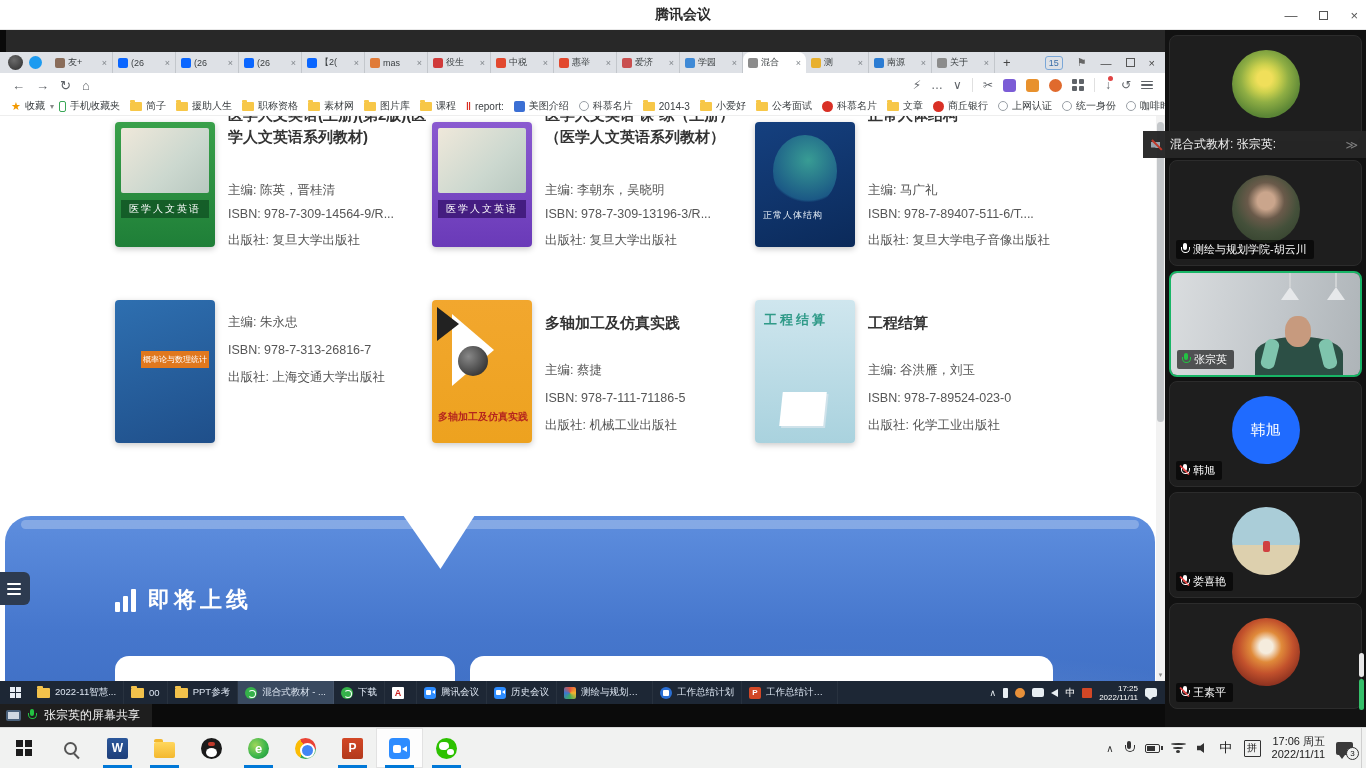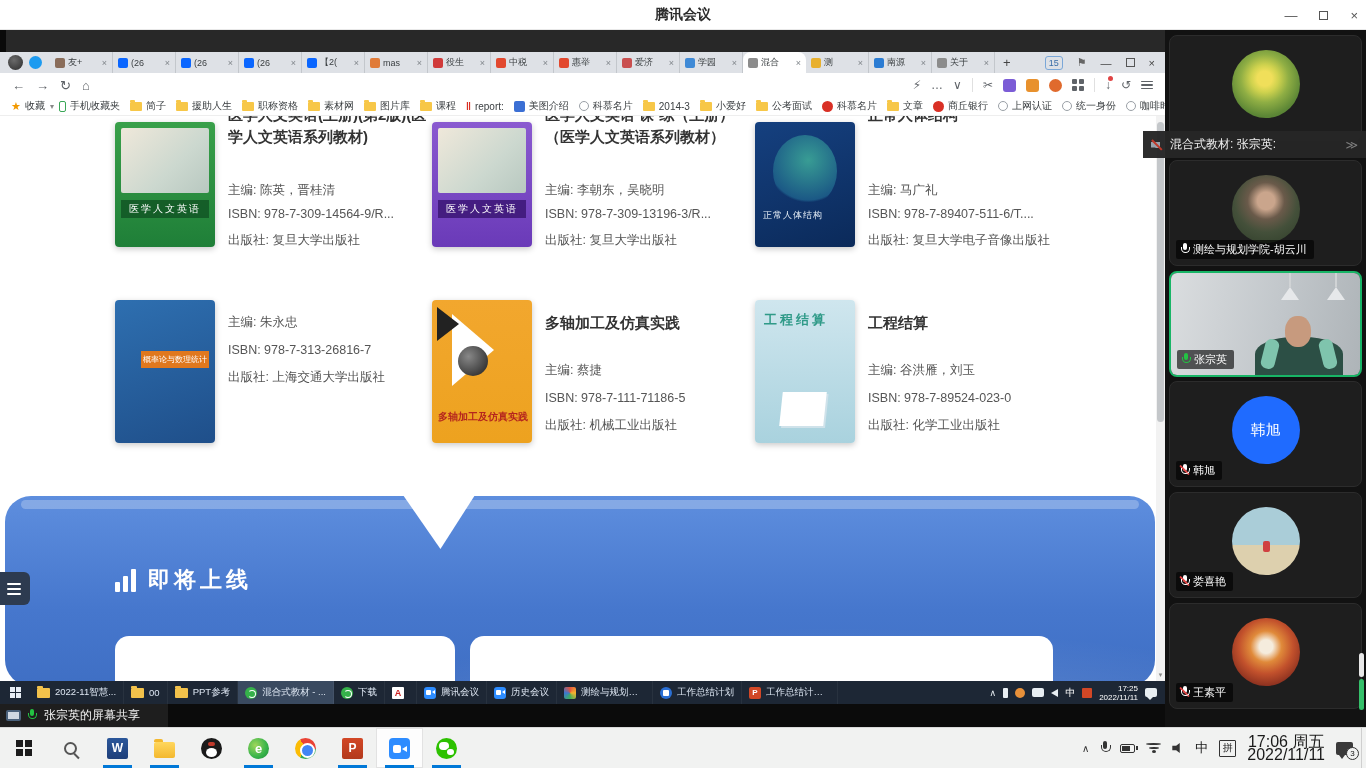--- a/index.html
+++ b/index.html
@@ -100,21 +100,21 @@
   .cover-yellow{background:linear-gradient(180deg,#f2a72e,#eda21f);}
   .cover-yellow::before{content:"";position:absolute;left:20%;top:10%;border-left:42px solid #fff;border-top:36px solid transparent;border-bottom:36px solid transparent;}
   .cover-yellow::after{content:"";position:absolute;left:5%;top:5%;border-left:22px solid #222;border-top:17px solid transparent;border-bottom:17px solid transparent;}
   .cover-yellow .cover-deco{position:absolute;left:26%;top:32%;width:30px;height:30px;border-radius:50%;background:radial-gradient(circle at 35% 35%,#888,#1d1d1d);}
   .cover-yellow .cover-label{position:absolute;left:6%;bottom:13%;font-size:10px;font-weight:bold;color:#b5261e;white-space:nowrap;}
   .cover-lightblue{background:linear-gradient(180deg,#cfe6ee,#a9d2de);}
   .cover-lightblue .cover-label{position:absolute;left:9%;top:8%;font-size:13px;font-weight:bold;color:#2f9a88;letter-spacing:3px;}
   .cover-lightblue .cover-deco{position:absolute;left:26%;bottom:12%;width:44px;height:34px;background:#fff;box-shadow:2px 2px 0 #cfe2ea;transform:skewX(-6deg);}
 
   
-  .banner{position:absolute;left:5px;top:380px;width:1150px;height:190px;border-radius:26px;
+  .banner{position:absolute;left:5px;top:400px;width:1150px;height:190px;border-radius:26px;
     background:radial-gradient(90% 120% at 72% 135%,rgba(255,255,255,.22),rgba(255,255,255,0) 55%),linear-gradient(180deg,#5e8ede 0%,#4677cd 60%,#3f6fc4 100%);}
   .banner::before{content:"";position:absolute;left:16px;right:16px;top:4px;height:9px;border-radius:10px;background:rgba(255,255,255,.25);}
   .notch{position:absolute;left:398px;top:-1px;width:72px;height:54px;background:#fff;clip-path:polygon(0 0,100% 0,52% 100%);}
   .cs-head{position:absolute;left:110px;top:72px;display:flex;align-items:flex-end;gap:12px;color:#fff;}
   .cs-ico{display:flex;align-items:flex-end;gap:3px;height:24px;}
   .cs-ico i{display:block;width:5px;background:#fff;border-radius:1px;}
   .cs-ico .h1{height:10px;}.cs-ico .h2{height:16px;}.cs-ico .h3{height:23px;}
   .cs-title{font-size:22px;font-weight:bold;letter-spacing:4px;line-height:24px;}
   .cs-card{position:absolute;top:140px;height:80px;background:#fff;border-radius:14px;}
   .cs-c1{left:110px;width:340px;}
@@ -157,21 +157,21 @@
   .wt-chat{width:12px;height:9px;background:#e8eef2;border-radius:2px;}
   .wt-spk{width:0;height:0;border-top:4px solid transparent;border-bottom:4px solid transparent;border-right:7px solid #e8eef2;}
   .wt-lang{color:#fff;font-size:10px;}
   .wt-red{width:10px;height:10px;background:#d24726;border-radius:1px;}
   .it-clock{font-size:8px;line-height:9px;text-align:right;color:#fff;}
   .wt-comment{width:12px;height:9px;background:#e8eef2;border-radius:2px;position:relative;}
   .wt-comment::after{content:"";position:absolute;left:2px;bottom:-3px;border-left:3px solid transparent;border-right:3px solid transparent;border-top:3px solid #e8eef2;}
 
   
   .share-row{position:absolute;left:0;top:674px;width:1165px;height:23px;background:#0b0b0b;display:flex;align-items:center;}
-  .share-pill{display:flex;align-items:center;gap:6px;background:#1e1e1e;height:100%;padding:0 28px 0 6px;}
+  .share-pill{display:flex;align-items:center;gap:6px;background:#1e1e1e;height:100%;padding:0 12px 0 6px;}
   .sp-screen{width:15px;height:11px;background:#cfd8e2;border:2px solid #49607a;border-radius:2px;}
   .mic{position:relative;width:9px;height:13px;flex:none;}
   .mic::before{content:"";position:absolute;left:2.5px;top:0;width:4px;height:7px;background:currentColor;border-radius:2px;}
   .mic::after{content:"";position:absolute;left:1px;top:4px;width:7px;height:5px;border:1px solid currentColor;border-top:none;border-radius:0 0 5px 5px;}
   .mic i{display:none;}
   .mic.muted i{display:block;position:absolute;left:-2px;top:5px;width:13px;height:2px;background:#e04444;transform:rotate(45deg);border-radius:1px;}
   .mic.on{color:#fff;}.mic.active{color:#23c343;}.mic.muted{color:#fff;}
   .mic.green{color:#23c343;}
   .share-label{color:#f2f2f2;font-size:12px;margin-left:2px;}
 
@@ -242,21 +242,21 @@
   .tr-mic::after{content:"";position:absolute;left:0.5px;top:4px;width:8px;height:6px;border:1.4px solid #333;border-top:none;border-radius:0 0 5px 5px;}
   .tr-batt{width:15px;height:9px;border:1.4px solid #333;border-radius:2px;position:relative;}
   .tr-batt::before{content:"";position:absolute;right:-4px;top:1.5px;width:2px;height:4px;background:#333;}
   .tr-batt::after{content:"";position:absolute;left:1px;top:1px;width:8px;height:5px;background:#333;}
   .tr-wifi{display:flex;flex-direction:column;align-items:center;gap:1.5px;}
   .tr-wifi i{display:block;border-top:2px solid #333;border-radius:50%;}
   .tr-wifi .w1{width:15px;}.tr-wifi .w2{width:10px;}.tr-wifi .w3{width:4px;height:3px;background:#333;border-radius:50%;border:none;}
   .tr-spk{width:12px;height:12px;background:#333;clip-path:polygon(0 32%,32% 32%,62% 8%,62% 92%,32% 68%,0 68%);}
   .tr-lang{font-size:13px;}
   .tr-ime{border:1.4px solid #333;font-size:10px;padding:0.5px 2.5px;border-radius:1px;}
-  .ot-clock{font-size:16px;line-height:13px;text-align:center;white-space:nowrap;}
+  .ot-clock{font-size:11px;line-height:13px;text-align:right;white-space:nowrap;}
   .tr-comment{position:relative;width:17px;height:13px;background:#3a3a3a;border-radius:2px;}
   .tr-comment::before{content:"";position:absolute;left:3px;bottom:-4px;border-left:3px solid transparent;border-right:3px solid transparent;border-top:4px solid #3a3a3a;}
   .tr-badge{position:absolute;right:-6px;bottom:-5px;width:13px;height:13px;border-radius:50%;background:#f1f2f1;border:1.4px solid #333;color:#111;font-size:8px;text-align:center;line-height:11px;}
   .show-desktop{width:5px;border-left:1px solid #cfcfcf;flex:none;}
 </style>
 </head>
 <body>
 
 <div class="app">
 

